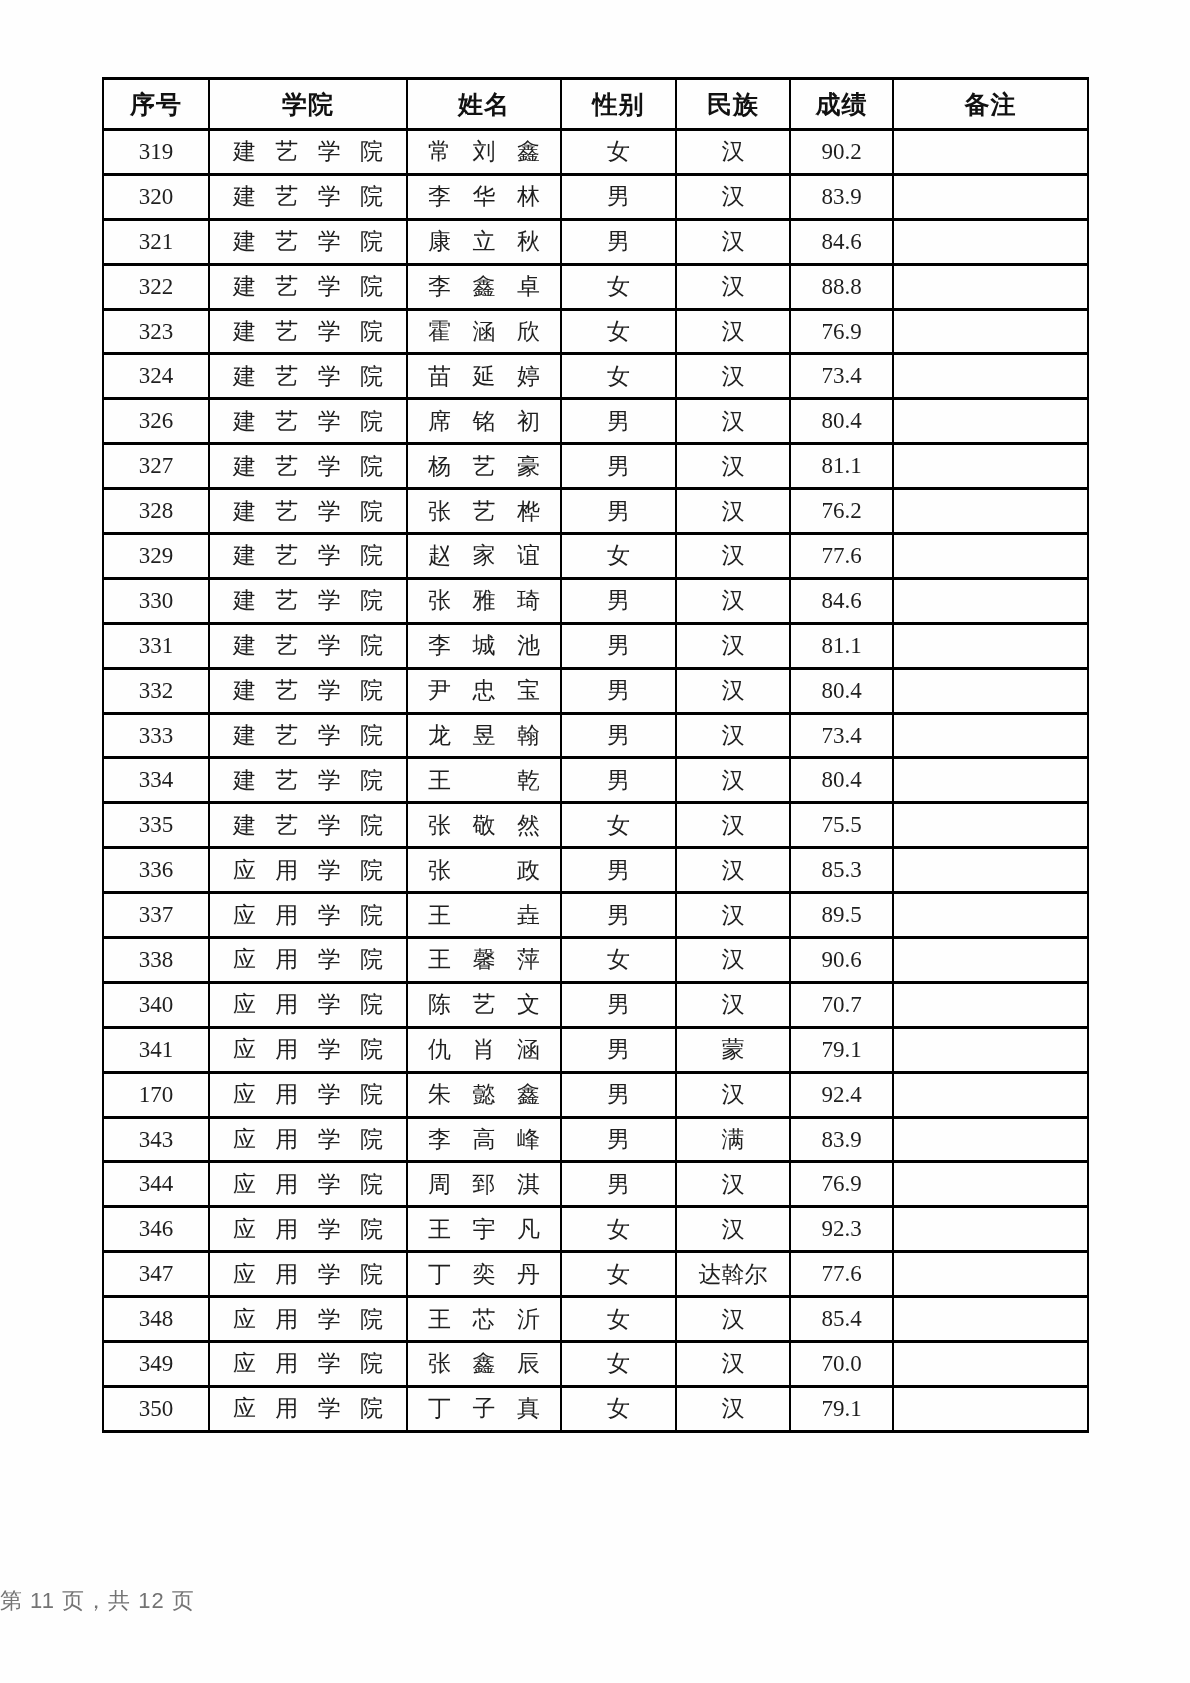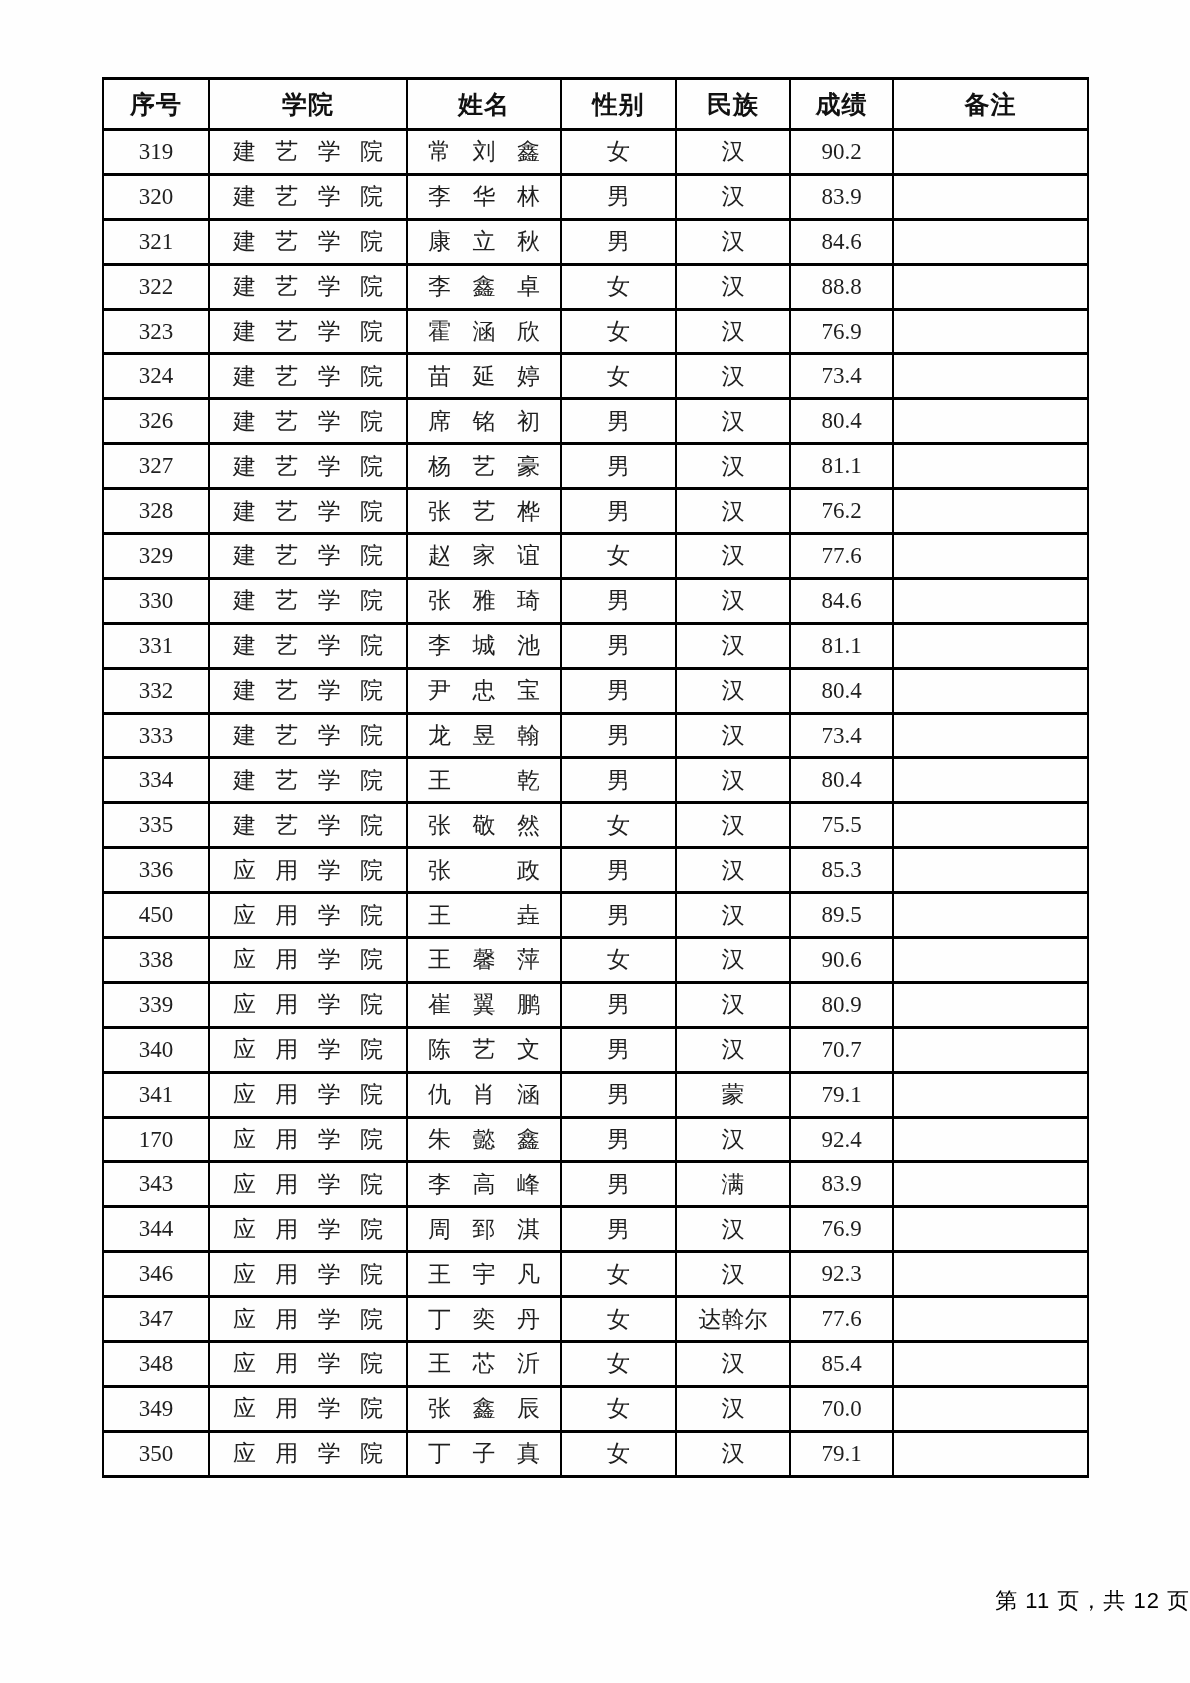--- a/index.html
+++ b/index.html
@@ -55,23 +55,23 @@
     justify-content: space-between;
     vertical-align: middle;
   }
   .dist-college { width: 150px; }
   .dist-name   { width: 112px; }
   .footer {
     position: absolute;
     top: 1586px;
     left: 0;
     width: 100%;
-    text-align: right;
+    text-align: left;
     font-size: 22px;
-    color: #000000;
+    color: #737373;
     font-family: "Liberation Sans", "DejaVu Sans", sans-serif;
     letter-spacing: 1px;
   }
 </style>
 </head>
 <body>
 
 <div class="page">
 
   <table class="score-table">
@@ -394,21 +394,21 @@
     <td class="c-name"><span class="dist dist-name">
               <span>张</span>
               <span>政</span>
             </span></td>
     <td class="c-gender">男</td>
     <td class="c-ethnicity">汉</td>
     <td class="c-score">85.3</td>
     <td class="c-remark"></td>
   </tr>
         <tr>
-    <td class="c-serial">450</td>
+    <td class="c-serial">337</td>
     <td class="c-college"><span class="dist dist-college">
               <span>应</span>
               <span>用</span>
               <span>学</span>
               <span>院</span>
             </span></td>
     <td class="c-name"><span class="dist dist-name">
               <span>王</span>
               <span>垚</span>
             </span></td>
@@ -426,38 +426,20 @@
               <span>院</span>
             </span></td>
     <td class="c-name"><span class="dist dist-name">
               <span>王</span>
               <span>馨</span>
               <span>萍</span>
             </span></td>
     <td class="c-gender">女</td>
     <td class="c-ethnicity">汉</td>
     <td class="c-score">90.6</td>
-    <td class="c-remark"></td>
-  </tr>
-        <tr>
-    <td class="c-serial">339</td>
-    <td class="c-college"><span class="dist dist-college">
-              <span>应</span>
-              <span>用</span>
-              <span>学</span>
-              <span>院</span>
-            </span></td>
-    <td class="c-name"><span class="dist dist-name">
-              <span>崔</span>
-              <span>翼</span>
-              <span>鹏</span>
-            </span></td>
-    <td class="c-gender">男</td>
-    <td class="c-ethnicity">汉</td>
-    <td class="c-score">80.9</td>
     <td class="c-remark"></td>
   </tr>
         <tr>
     <td class="c-serial">340</td>
     <td class="c-college"><span class="dist dist-college">
               <span>应</span>
               <span>用</span>
               <span>学</span>
               <span>院</span>
             </span></td>

